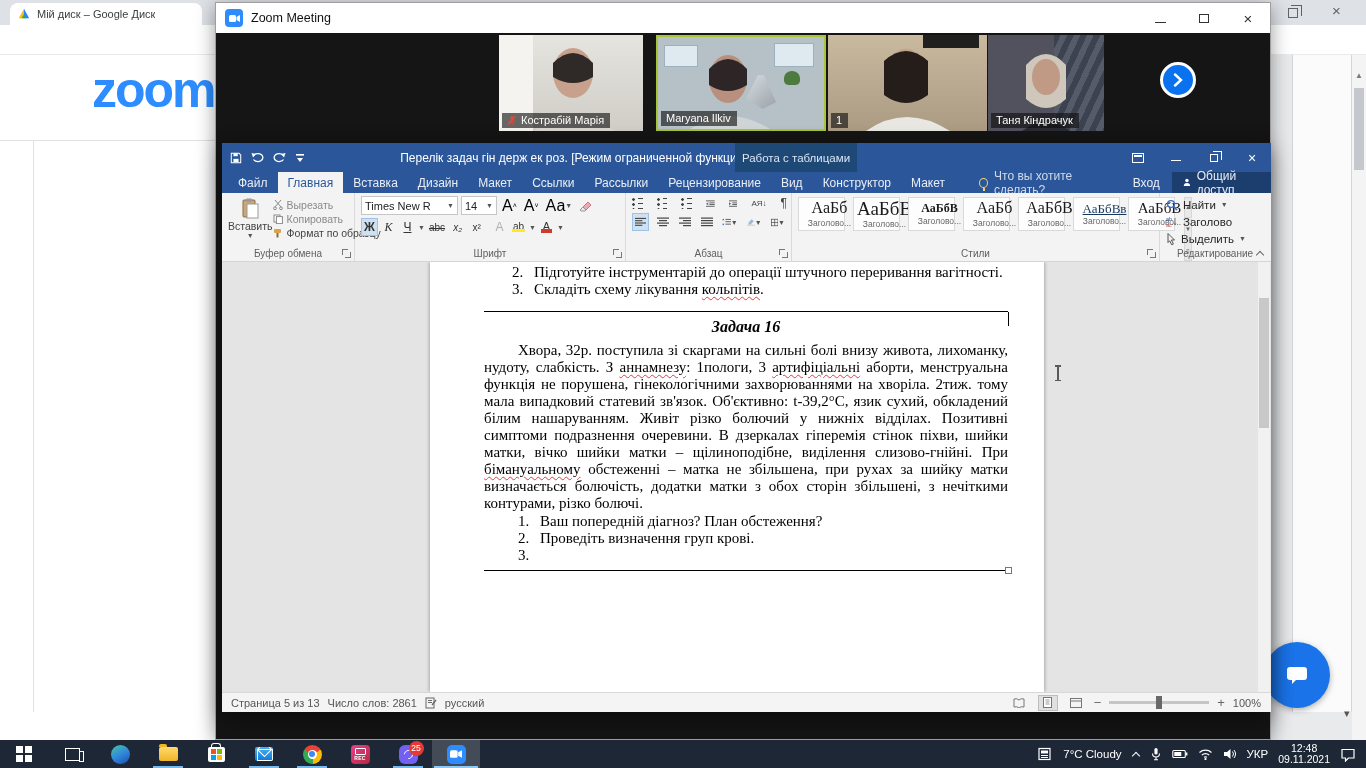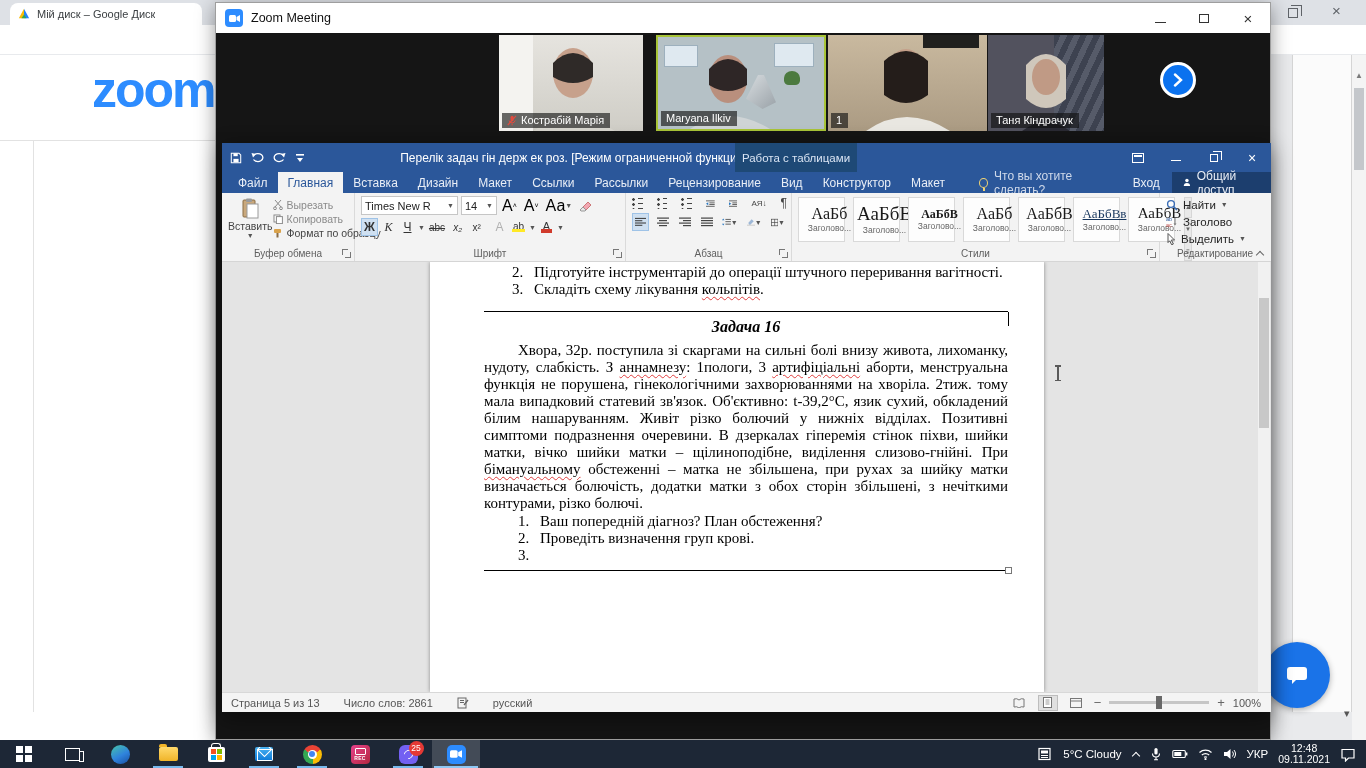--- a/index.html
+++ b/index.html
@@ -115,21 +115,21 @@
   .fbtn{min-width:17px;height:18px;display:flex;align-items:center;justify-content:center;padding:0 2px;}
   .pressed{background:#cfe0f1;border:1px solid #9fc3e7;}
   .caret{font-size:7px;color:#555;}
   .ybar{display:inline-block;width:13px;height:3.5px;background:#ffe926;margin-top:-2px;}
   .rbar{display:inline-block;width:11px;height:3.5px;background:#d03a2b;margin-top:-2px;}
   .g-para{width:166px;}
   .licon{width:16px;height:12px;background:
     radial-gradient(circle at 1.5px 1.5px,#444 1.2px,transparent 1.5px) 0 1px/5px 5px repeat-y,
     linear-gradient(#444 0 1.2px,transparent 1.2px) 6px 1px/9px 5px repeat-y;}
   .g-styles{width:368px;display:flex;padding-top:4px;}
-  .scard{width:47px;height:45px;background:#fdfdfd;border:1px solid #d9d9d9;margin-right:8px;
+  .scard{width:47px;height:34px;background:#fdfdfd;border:1px solid #d9d9d9;margin-right:8px;
     display:flex;flex-direction:column;align-items:center;justify-content:center;padding-left:16px;}
   .scard .pv{font-family:"Liberation Serif",serif;font-size:16px;color:#1a1a1a;line-height:1.05;white-space:nowrap;}
   .scard .lb{font-size:8.5px;color:#666;margin-top:1px;white-space:nowrap;}
   .s2 .pv{font-size:19px;}
   .s3 .pv{font-size:12px;font-weight:bold;}
   .s6 .pv{font-size:13px;text-decoration:underline;color:#17365d;}
   .s7 .pv{font-size:15px;}
   .sscroll{width:13px;display:flex;flex-direction:column;gap:1px;margin-left:1px;}
   .sscroll div{flex:1;background:#e9e9e9;border:1px solid #d6d6d6;font-size:6px;color:#666;
     display:flex;align-items:center;justify-content:center;}
@@ -153,21 +153,21 @@
   .bline{position:relative;border-top:1.5px solid #000;margin-top:6px;}
   .bline .handle{position:absolute;right:-4px;top:-4px;width:7px;height:7px;background:#fff;border:1px solid #777;}
   .ibeam{left:835px;top:103px;width:1.5px;height:16px;background:#5a5a5a;}
   .ibeam:before,.ibeam:after{content:"";position:absolute;left:-2.5px;width:6.5px;height:1.5px;background:#5a5a5a;}
   .ibeam:before{top:0;} .ibeam:after{bottom:0;}
   .wscroll{right:1px;top:0;width:12px;height:430px;background:#f1f1f1;}
   .wthumb{position:absolute;left:1px;top:36px;width:10px;height:130px;background:#c8c8c8;}
 
   .wstatus{left:0;top:549px;width:100%;height:20px;background:#f4f4f4;border-top:1px solid #d8d8d8;
     display:flex;align-items:center;font-size:11px;color:#565656;}
-  .wstatus .lft{display:flex;align-items:center;gap:24px;padding-left:9px;}
+  .wstatus .lft{display:flex;align-items:center;gap:8px;padding-left:9px;}
   .wstatus .rgt{margin-left:auto;display:flex;align-items:center;gap:8px;padding-right:10px;}
   .vbtn{width:20px;height:16px;display:flex;align-items:center;justify-content:center;}
   .vbtn.sel{background:#e0e0e0;border:1px solid #bdbdbd;}
   .ztrack{width:100px;height:3px;background:#c6c6c6;position:relative;}
   .zknob{position:absolute;left:47px;top:-5px;width:6px;height:13px;background:#686868;}
 
   
   .tb{left:0;top:740px;width:1366px;height:28px;background:#1d2736;display:flex;align-items:stretch;}
   .tbtn{width:48px;display:flex;align-items:center;justify-content:center;position:relative;}
   .tbtn.run:after{content:"";position:absolute;left:9px;right:9px;bottom:0;height:2px;background:#76b9ed;}
@@ -804,21 +804,21 @@
           </svg>
       </span>
     </div>
     <div class="tray">
       <svg width="15" height="14" viewBox="0 0 15 14">
         <rect x="1" y="1.5" width="11" height="11" fill="none" stroke="#fff" stroke-width="1.2"></rect>
         <rect x="3" y="3.5" width="7" height="3" fill="#fff"></rect>
           <line x1="3" y1="8.5" x2="10" y2="8.5" stroke="#fff"></line>
           <line x1="3" y1="10.5" x2="10" y2="10.5" stroke="#fff"></line>
       </svg>
-      <span>5°C Cloudy</span>
+      <span>7°C Cloudy</span>
       <span class="chev"></span>
       <svg width="12" height="14" viewBox="0 0 12 14">
         <rect x="4.4" y="1" width="3.2" height="6.5" rx="1.6" fill="#fff"></rect>
           <path d="M2.5 6.5a3.5 3.5 0 0 0 7 0M6 10.2v2.3M4 12.8h4" fill="none" stroke="#fff" stroke-width="1.1"></path>
       </svg>
       <svg width="16" height="12" viewBox="0 0 16 12">
         <rect x="0.8" y="2.5" width="12.5" height="7" rx="1" fill="none" stroke="#fff" stroke-width="1.1"></rect>
           <rect x="13.8" y="4.5" width="1.6" height="3" fill="#fff"></rect>
           <rect x="2.3" y="4" width="7" height="4" fill="#fff"></rect>
       </svg>

